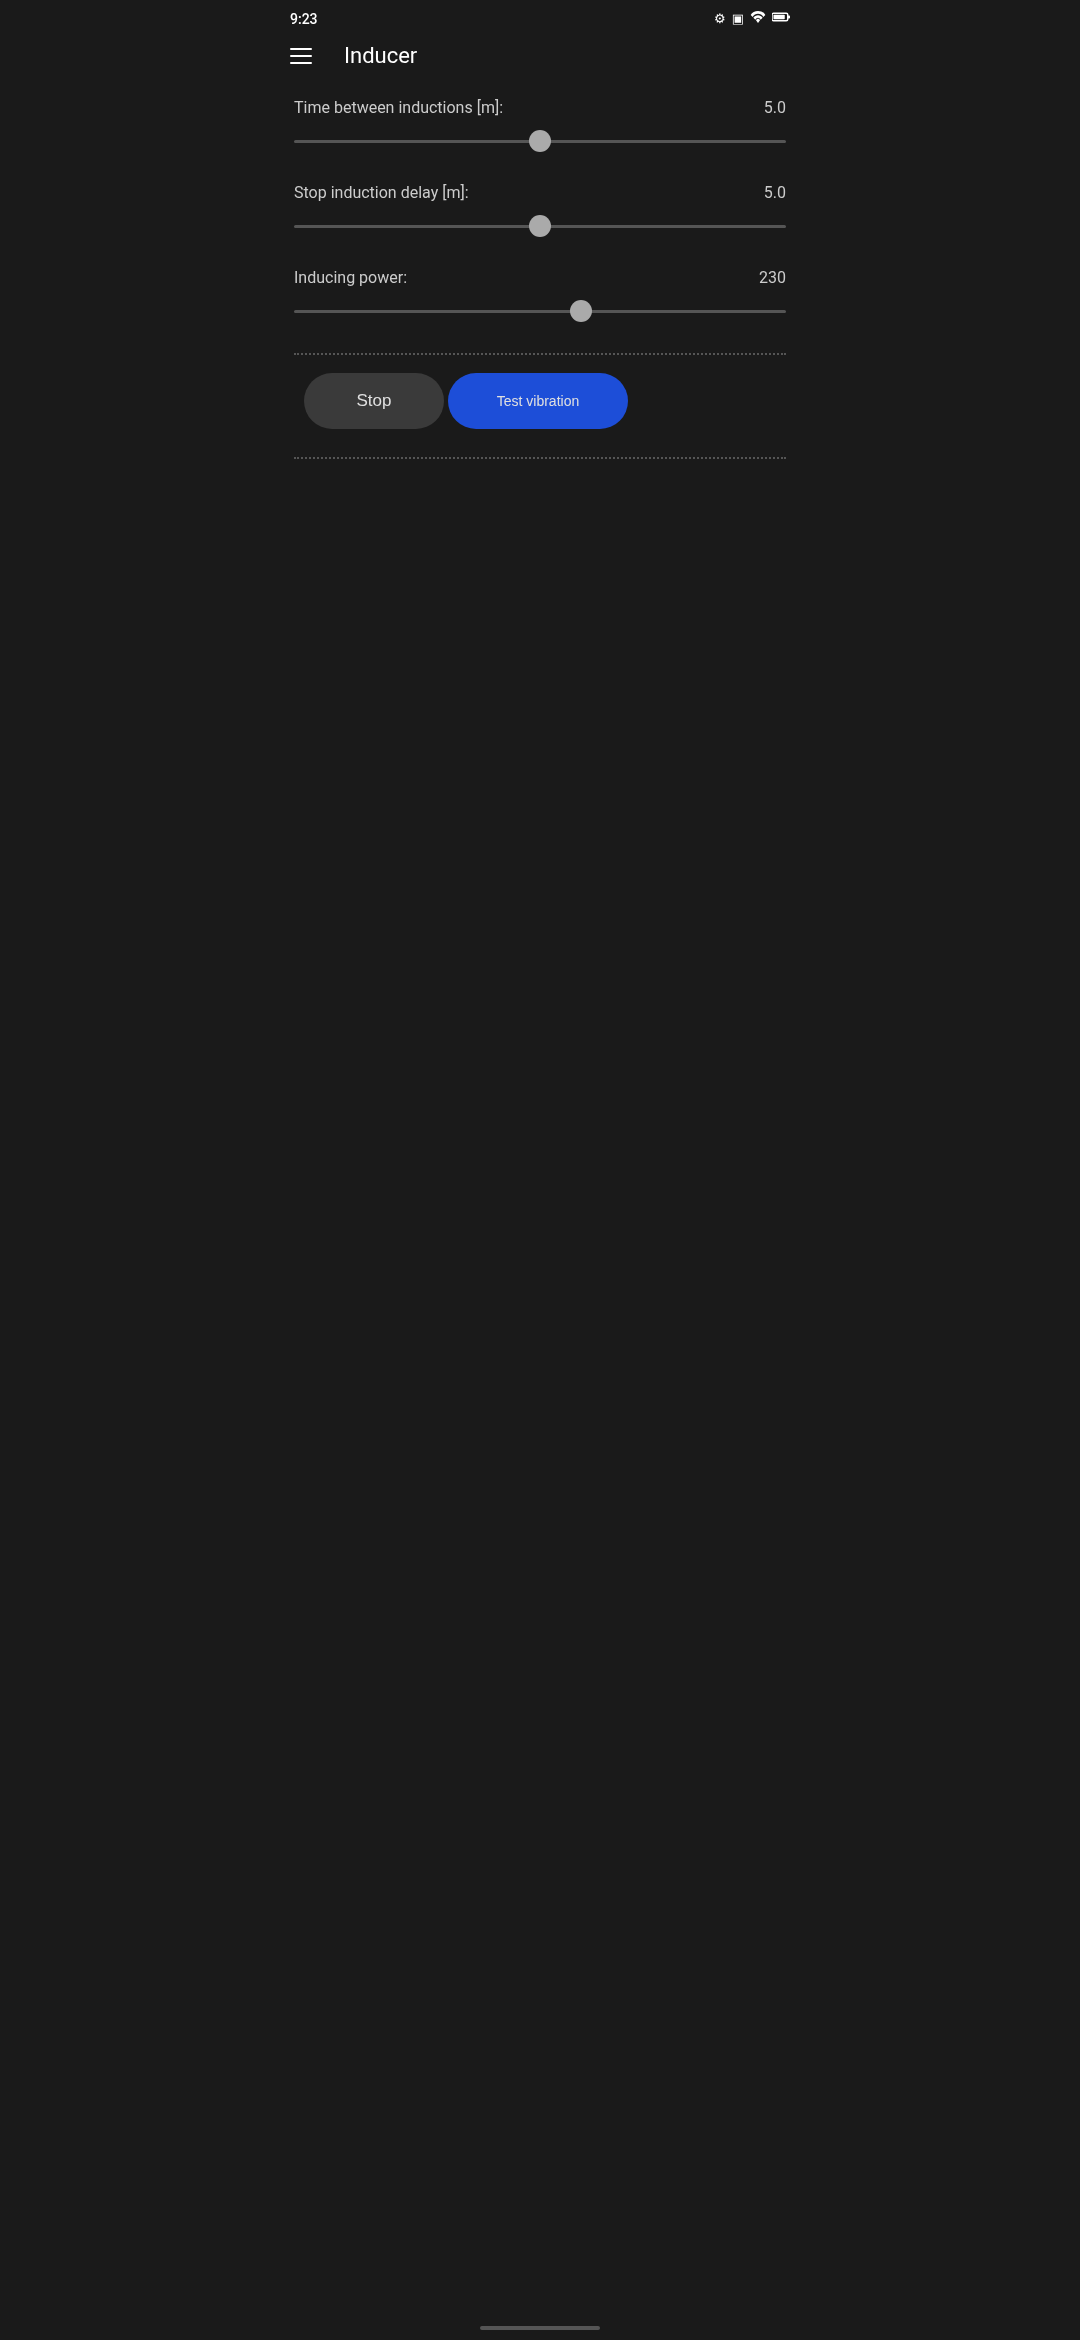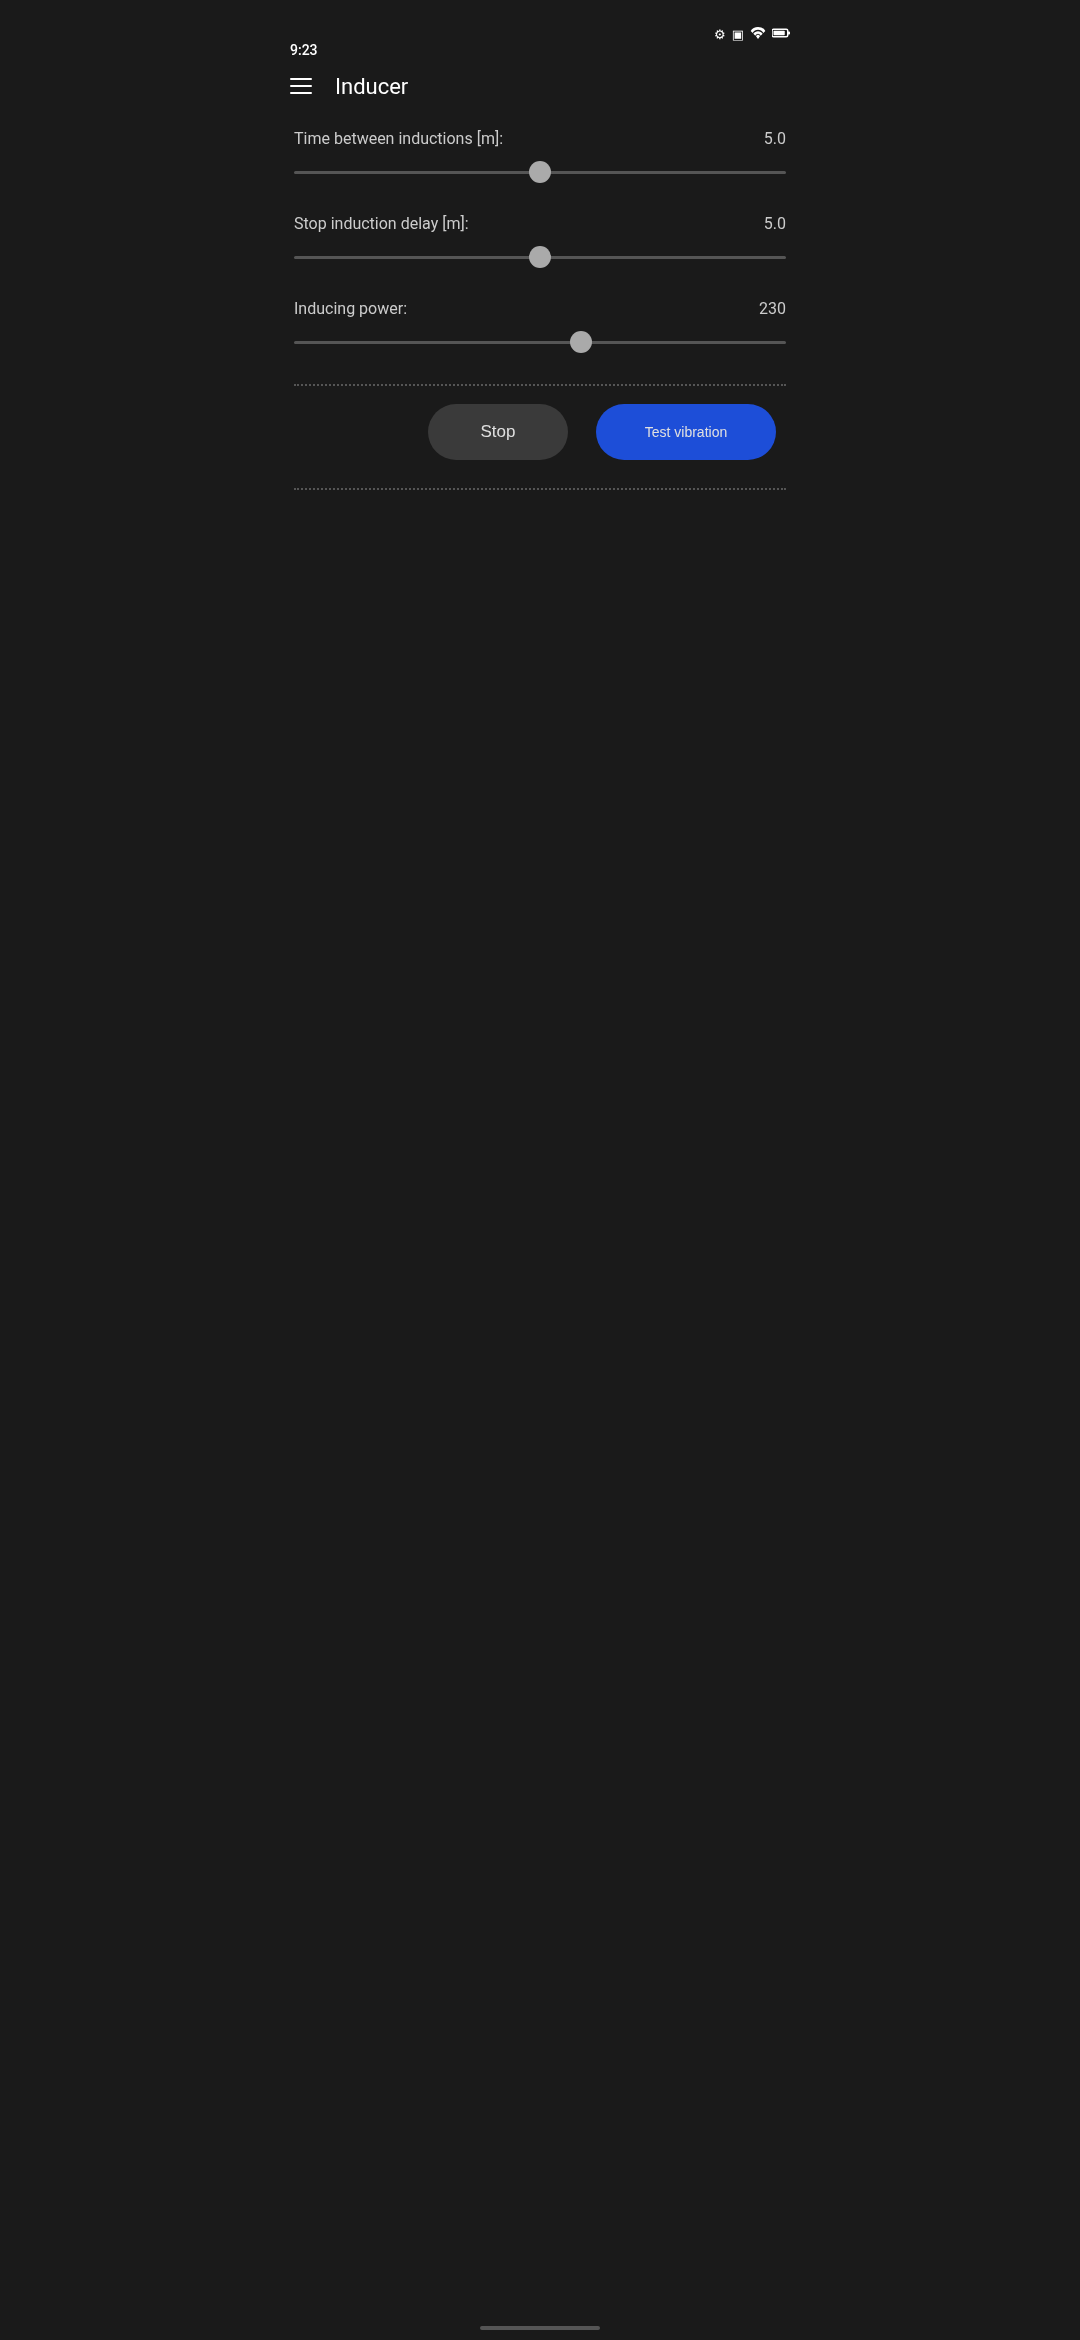--- a/index.html
+++ b/index.html
@@ -25,38 +25,38 @@
       display: flex;
       justify-content: space-between;
       align-items: center;
       padding: 10px 20px 6px 20px;
       font-size: 13px;
     }
 
     .status-time {
       font-weight: 500;
       font-size: 14px;
-      margin-top: 32px;
     }
 
     .status-icons {
       display: flex;
       gap: 6px;
       align-items: center;
     }
 
     .status-icon {
       font-size: 13px;
     }
 
     
     .app-bar {
       display: flex;
+      align-items: center;
       padding: 10px 20px 20px 16px;
-      gap: 19px;
+      gap: 28px;
     }
 
     .menu-icon {
       display: flex;
       flex-direction: column;
       gap: 5px;
       cursor: pointer;
       padding: 4px;
     }
 
@@ -163,22 +163,22 @@
       font-size: 17px;
       font-weight: 500;
       text-align: center;
       padding: 20px 10px;
       line-height: 1.5;
     }
 
     
     .action-buttons {
       display: flex;
-      justify-content: flex-end;
-      gap: 28px;
+      justify-content: flex-start;
+      gap: 4px;
       padding: 10px 10px 20px 10px;
     }
 
     .btn-stop {
       background-color: #3a3a3a;
       color: #e0e0e0;
       border: none;
       border-radius: 28px;
       padding: 18px 36px;
       font-size: 17px;

